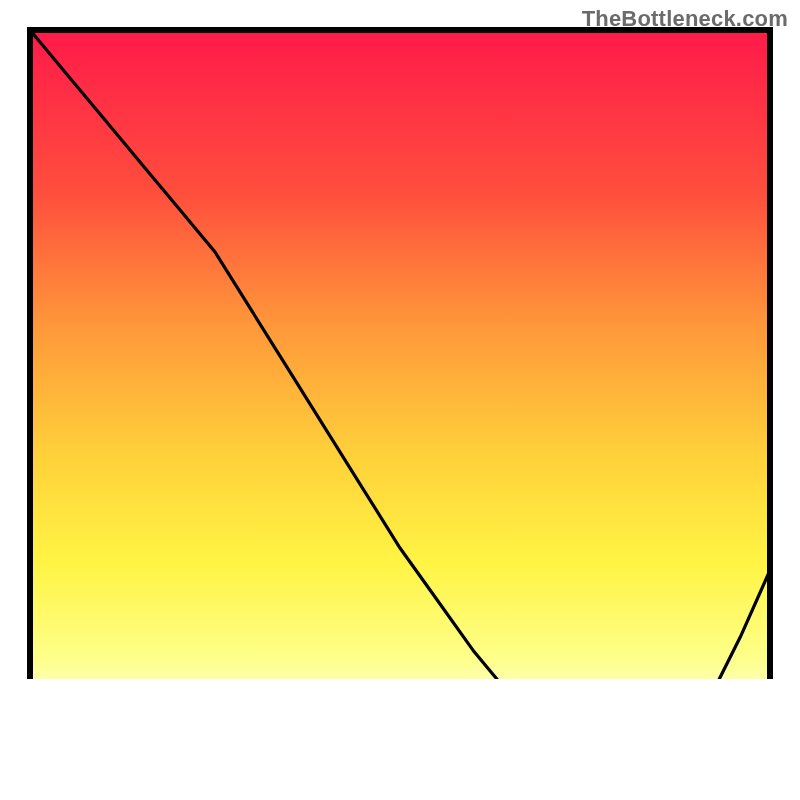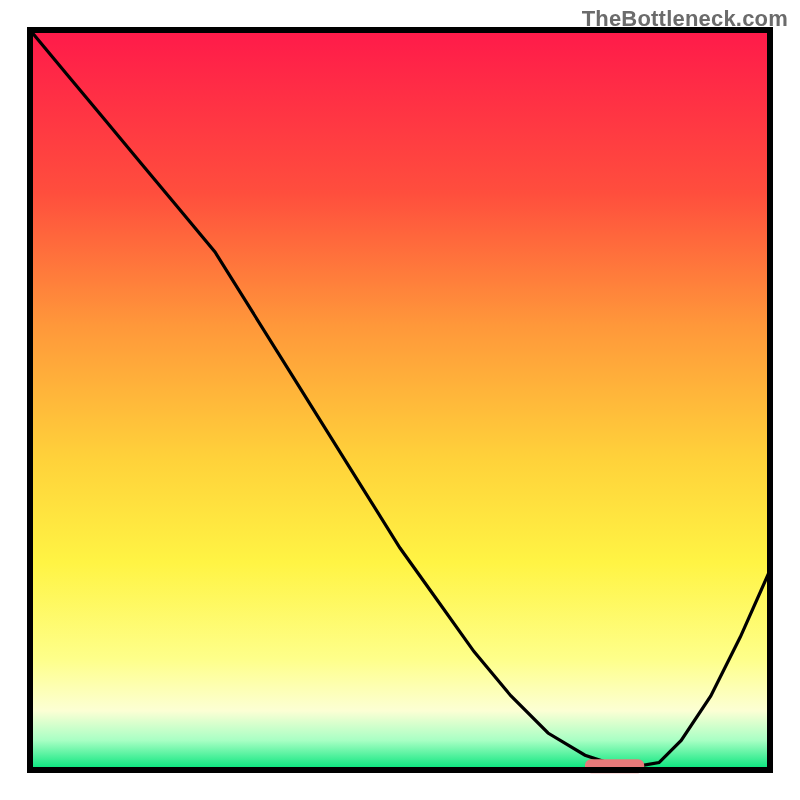--- a/index.html
+++ b/index.html
@@ -2,21 +2,21 @@
 <html><head>
 <meta charset="utf-8">
 <style>
   body {
     margin: 0;
     padding: 0;
     background: #fff;
   }
   .container {
     width: 800px;
-    height: 800px;
+    height: 679px;
     position: relative;
     border-radius: 13px;
   }
   .watermark {
     position: absolute;
     top: 6px;
     right: 12px;
     font-family: Arial, Helvetica, sans-serif;
     font-size: 22px;
     font-weight: bold;

